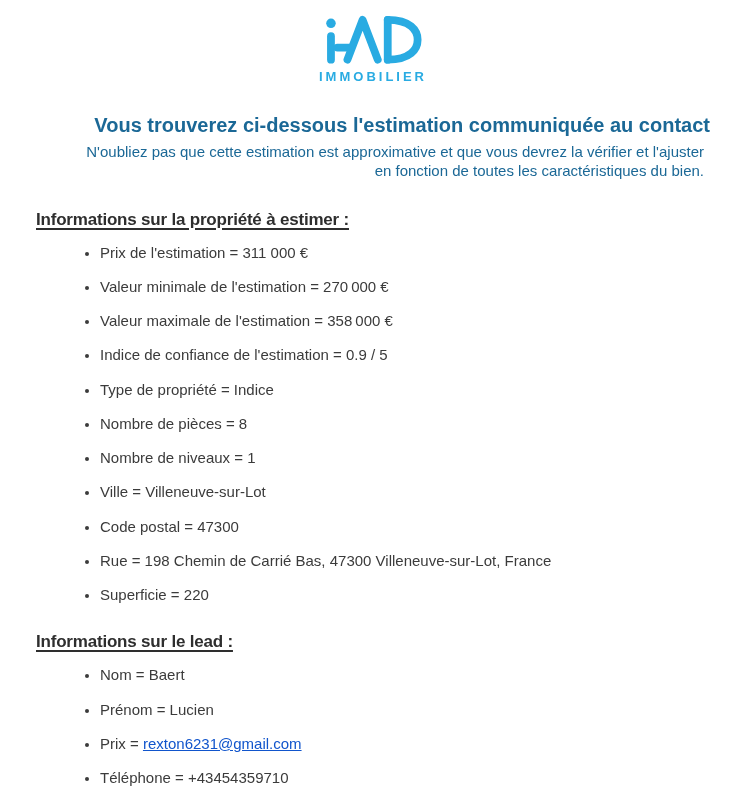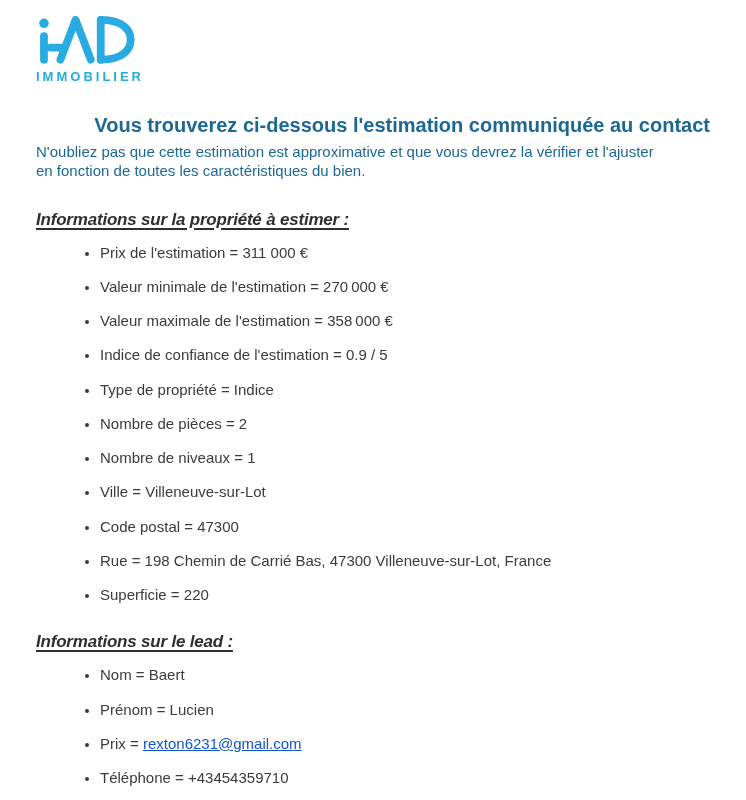--- a/index.html
+++ b/index.html
@@ -18,21 +18,21 @@
   .page {
     width: 746px;
     min-height: 800px;
     margin: 0 auto;
     padding: 10px 36px 40px 36px;
     font-family: "Liberation Sans", sans-serif;
     color: var(--text, #3b3b3b);
     background: #ffffff;
   }
   .logo-block {
-    text-align: left;
+    text-align: center;
     padding-top: 2px;
   }
   .logo-mark {
     display: inline-block;
   }
   .logo-sub {
     font-size: 13px;
     font-weight: 700;
     letter-spacing: 3px;
     color: var(--brand, #29abe2);
@@ -40,36 +40,35 @@
   }
   .page-title {
     text-align: right;
     color: var(--heading, #1b6896);
     font-size: 20px;
     font-weight: 700;
     margin: 30px 0 7px 0;
     line-height: 1.1;
   }
   .intro-note {
-    text-align: left;
+    text-align: right;
     color: var(--heading, #1b6896);
     font-size: 15px;
     line-height: 1.25;
-    margin: 0;
+    margin: 6px;
   }
   .section-heading {
     font-size: 17px;
     font-weight: 700;
     letter-spacing: -0.2px;
     color: var(--section-heading, #2e2e2e);
     text-decoration: underline;
     text-decoration-thickness: 2px;
     text-underline-offset: 3px;
     margin: 29px 0 14px 0;
-    font-style: italic;
   }
   ul.info-list {
     margin: 12px;
     padding-left: 52px;
     list-style: disc;
   }
   ul.info-list li {
     font-size: 15px;
     line-height: 1.15;
     margin: 0 0 17px 0;
@@ -113,21 +112,21 @@
   <p class="intro-note"><span>N'oubliez pas que cette estimation est approximative et que vous devrez la vérifier et l'ajuster</span><br><span>en fonction de toutes les caractéristiques du bien.</span></p>
 
   <h2 class="section-heading">Informations sur la propriété à estimer :</h2>
 
   <ul class="info-list">
     <li>Prix de l'estimation = 311 000 €</li>
     <li>Valeur minimale de l'estimation = 270 000 €</li>
     <li>Valeur maximale de l'estimation = 358 000 €</li>
     <li>Indice de confiance de l'estimation = 0.9 / 5</li>
     <li>Type de propriété = Indice</li>
-    <li>Nombre de pièces = 2</li>
+    <li>Nombre de pièces = 8</li>
     <li>Nombre de niveaux = 1</li>
     <li>Ville = Villeneuve-sur-Lot</li>
     <li>Code postal = 47300</li>
     <li>Rue = 198 Chemin de Carrié Bas, 47300 Villeneuve-sur-Lot, France</li>
     <li>Superficie = 220</li>
   </ul>
 
   <h2 class="section-heading">Informations sur le lead :</h2>
 
   <ul class="info-list">

